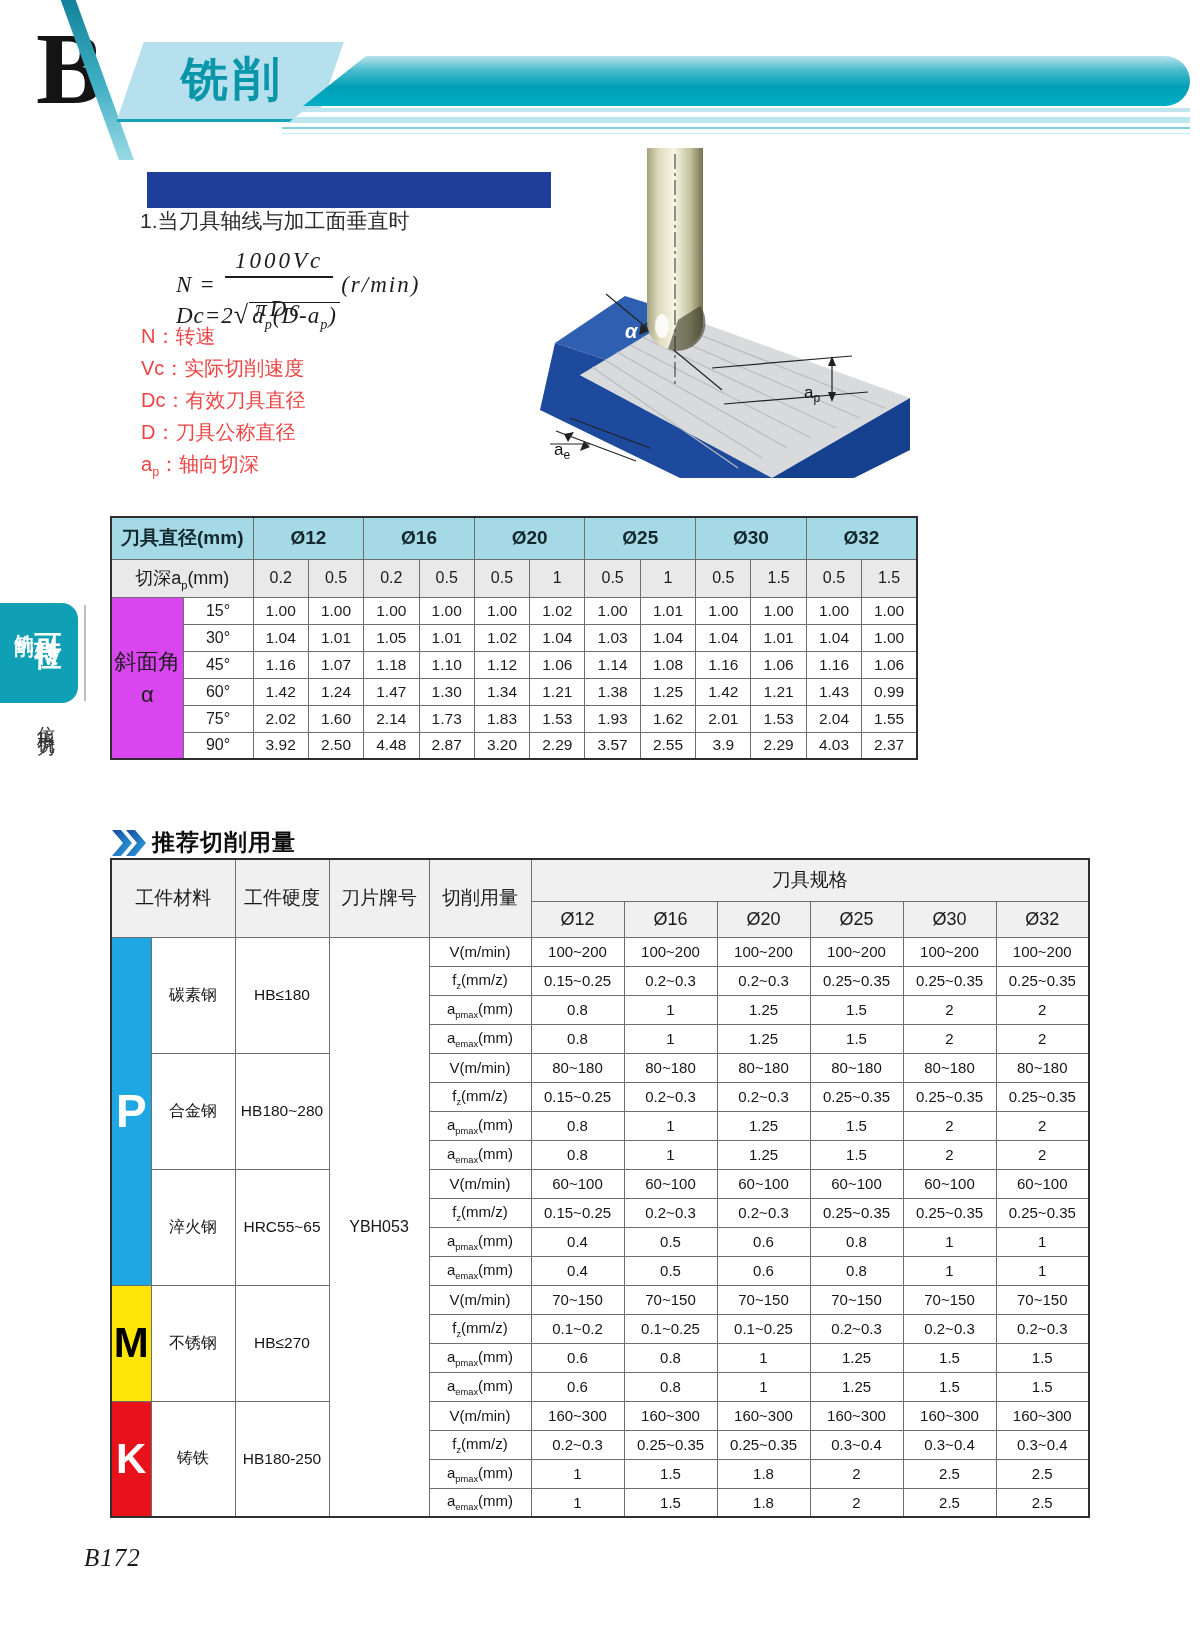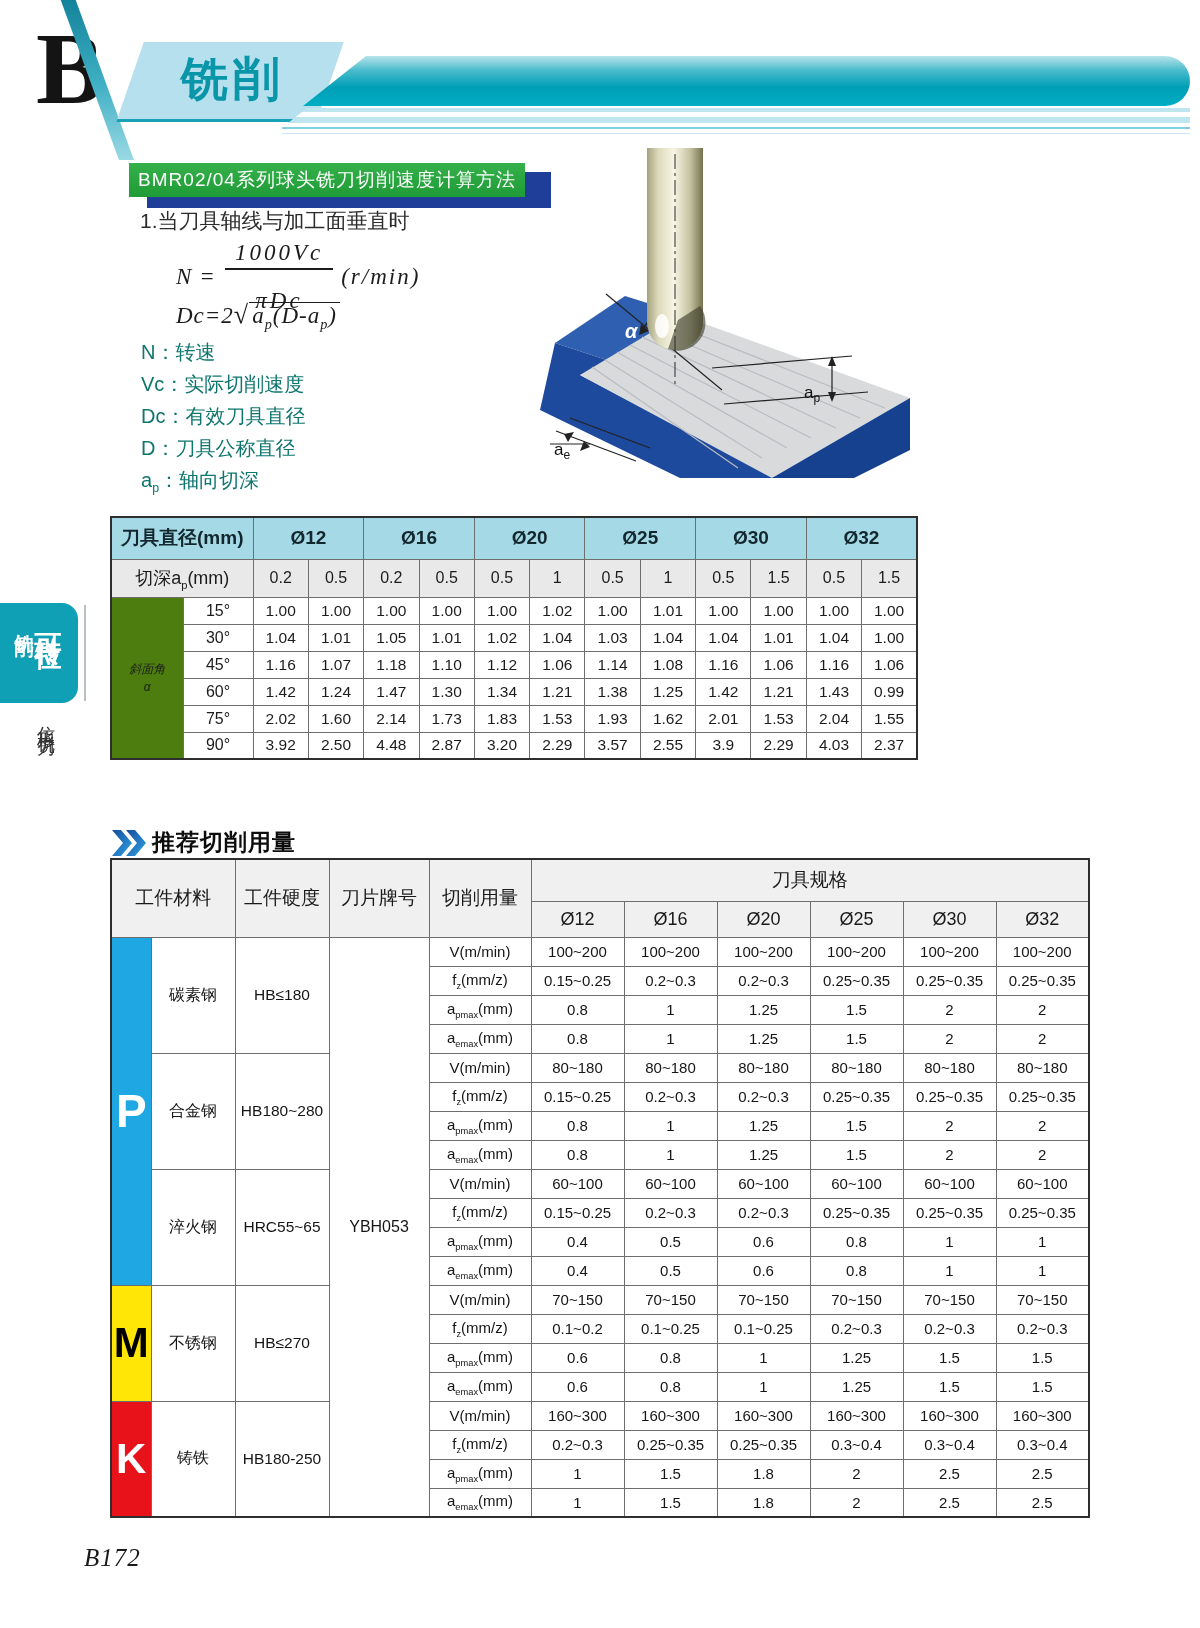--- a/index.html
+++ b/index.html
@@ -19,47 +19,47 @@
 
   
   .green-shadow { position:absolute; left:147px; top:172px; width:404px; height:36px; background:#1e3e99; }
   .green-box { position:absolute; left:129px; top:163px; width:396px; height:34px; background:linear-gradient(180deg,#35b04a,#1f9c37); display:flex; align-items:center; justify-content:center; }
   .green-box span { color:#fff; font-size:19px; letter-spacing:1px; }
 
   
   .case1 { position:absolute; left:140px; top:207px; font-size:21px; color:#2b2b2b; }
   .formula { font-family:"Liberation Serif", serif; font-style:italic; color:#1c1c1c; }
   .f1 { position:absolute; left:176px; top:240px; font-size:23px; display:flex; align-items:center; letter-spacing:2px; }
-  .f1 .frac { display:inline-flex; flex-direction:column; align-items:center; margin:0 8px; }
+  .f1 .frac { display:inline-flex; flex-direction:column; align-items:center; margin:8px 8px; }
   .f1 .num { padding:0 10px 2px 10px; border-bottom:2px solid #1c1c1c; letter-spacing:3px; }
   .f1 .den { padding-top:18px; letter-spacing:3px; }
   .f2 { position:absolute; left:176px; top:300px; font-size:23px; letter-spacing:1px;text-align:right; }
   .f2 .radical { font-style:normal; font-size:26px; }
   .f2 .radicand { border-top:1.5px solid #1c1c1c; padding:0 3px; }
   sub { font-size:.62em; }
-  .legend { position:absolute; left:141px; top:336px; font-size:20px; color:#0f766e; }
+  .legend { position:absolute; left:141px; top:320px; font-size:20px; color:#ef4444; }
   .legend .legend-line { height:32px; line-height:32px; }
 
   
   .illu { position:absolute; left:520px; top:148px; width:400px; height:335px; }
 
   
   .case2 { position:absolute; left:137px; top:481px; width:960px; font-size:19.5px; color:#1f1f1f; }
 
   
   table { border-collapse:collapse; table-layout:fixed; }
   td, th { border:1px solid #6e6e6e; text-align:center; vertical-align:middle; overflow:hidden; white-space:nowrap; }
 
   
   .coef-table { position:absolute; left:110px; top:516px; width:808px; border:2px solid #2e2e2e; }
   .coef-table th.cyan { background:#a6d9e6; font-size:19px; font-weight:600; color:#12272e; height:42px; }
   .coef-table td.depthhead { background:#e9e9e9; font-size:18px; height:38px; }
   .coef-table td.depthval { background:#e9e9e9; font-size:16px; }
   .coef-table td { font-size:15.5px; color:#1c1c1c; height:27px; background:#fff; }
-  .coef-table td.anglehead { font-size:12px; line-height:1.5; background:#4d7c0f;font-style:italic; }
+  .coef-table td.anglehead { font-size:22px; line-height:1.5; background:#d946ef; }
   .coef-table td.angle { font-size:16px; }
 
   
   .side-tab { position:absolute; left:0; top:603px; width:78px; height:100px; background:#10a0b5; border-radius:0 16px 16px 0; }
   .side-tab .t-main { position:absolute; right:12px; top:8px; writing-mode:vertical-rl; color:#fff; font-size:27px; font-weight:bold; letter-spacing:5px; }
   .side-tab .t-sub { position:absolute; left:11px; top:16px; writing-mode:vertical-rl; color:#fff; font-size:19px; font-weight:bold; letter-spacing:3px; }
   .side-line { position:absolute; left:84px; top:605px; width:2px; height:96px; background:#b9bfc2; }
   .side-below { position:absolute; left:34px; top:712px; writing-mode:vertical-rl; font-size:18px; color:#333; letter-spacing:5px; }
 
   
@@ -92,23 +92,20 @@
   <div class="big-letter">B</div>
   <div class="diag-stripe"></div>
   <div class="cat-para"></div>
   <div class="cat-label">铣削</div>
   <div class="main-bar"></div>
   <div class="sub-band"></div>
   <div class="hairline1"></div>
   <div class="hairline2"></div>
 
   <div class="green-shadow"></div>
-  <div class="green-box">
-    <span>BMR02/04系列球头铣刀切削速度计算方法</span>
-  </div>
 
   <div class="case1">1.当刀具轴线与加工面垂直时</div>
 
   <div class="f1 formula">
     <span>N</span>
     <span style="margin-left:6px;">=</span>
     <span class="frac">
       <span class="num">1000Vc</span>
       <span class="den">πDc</span>
     </span>

